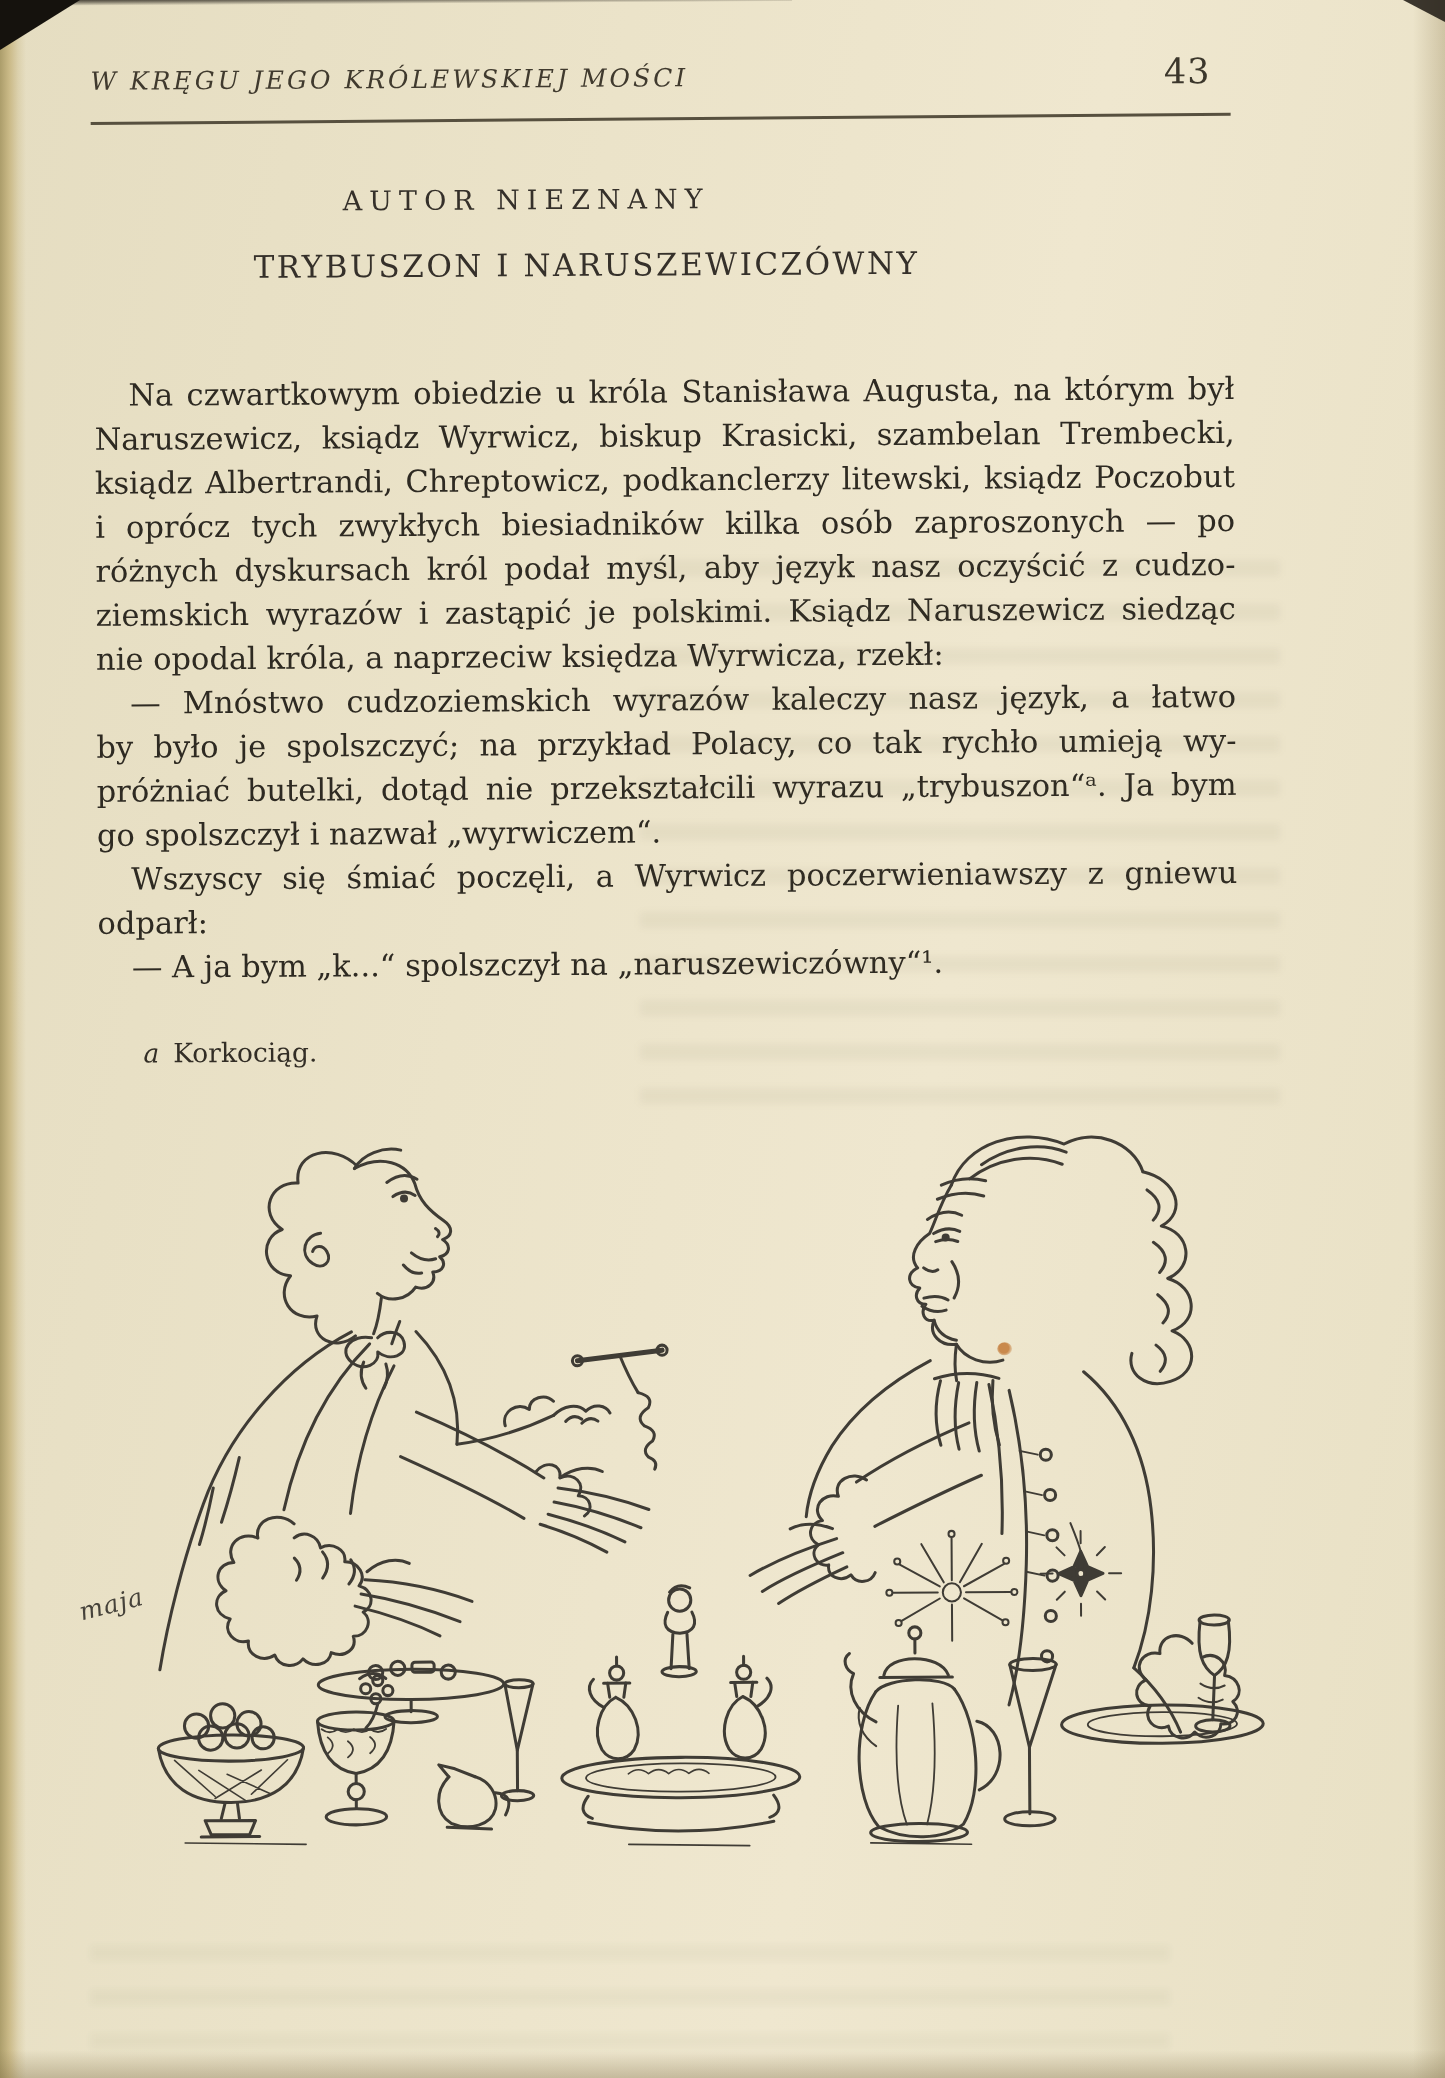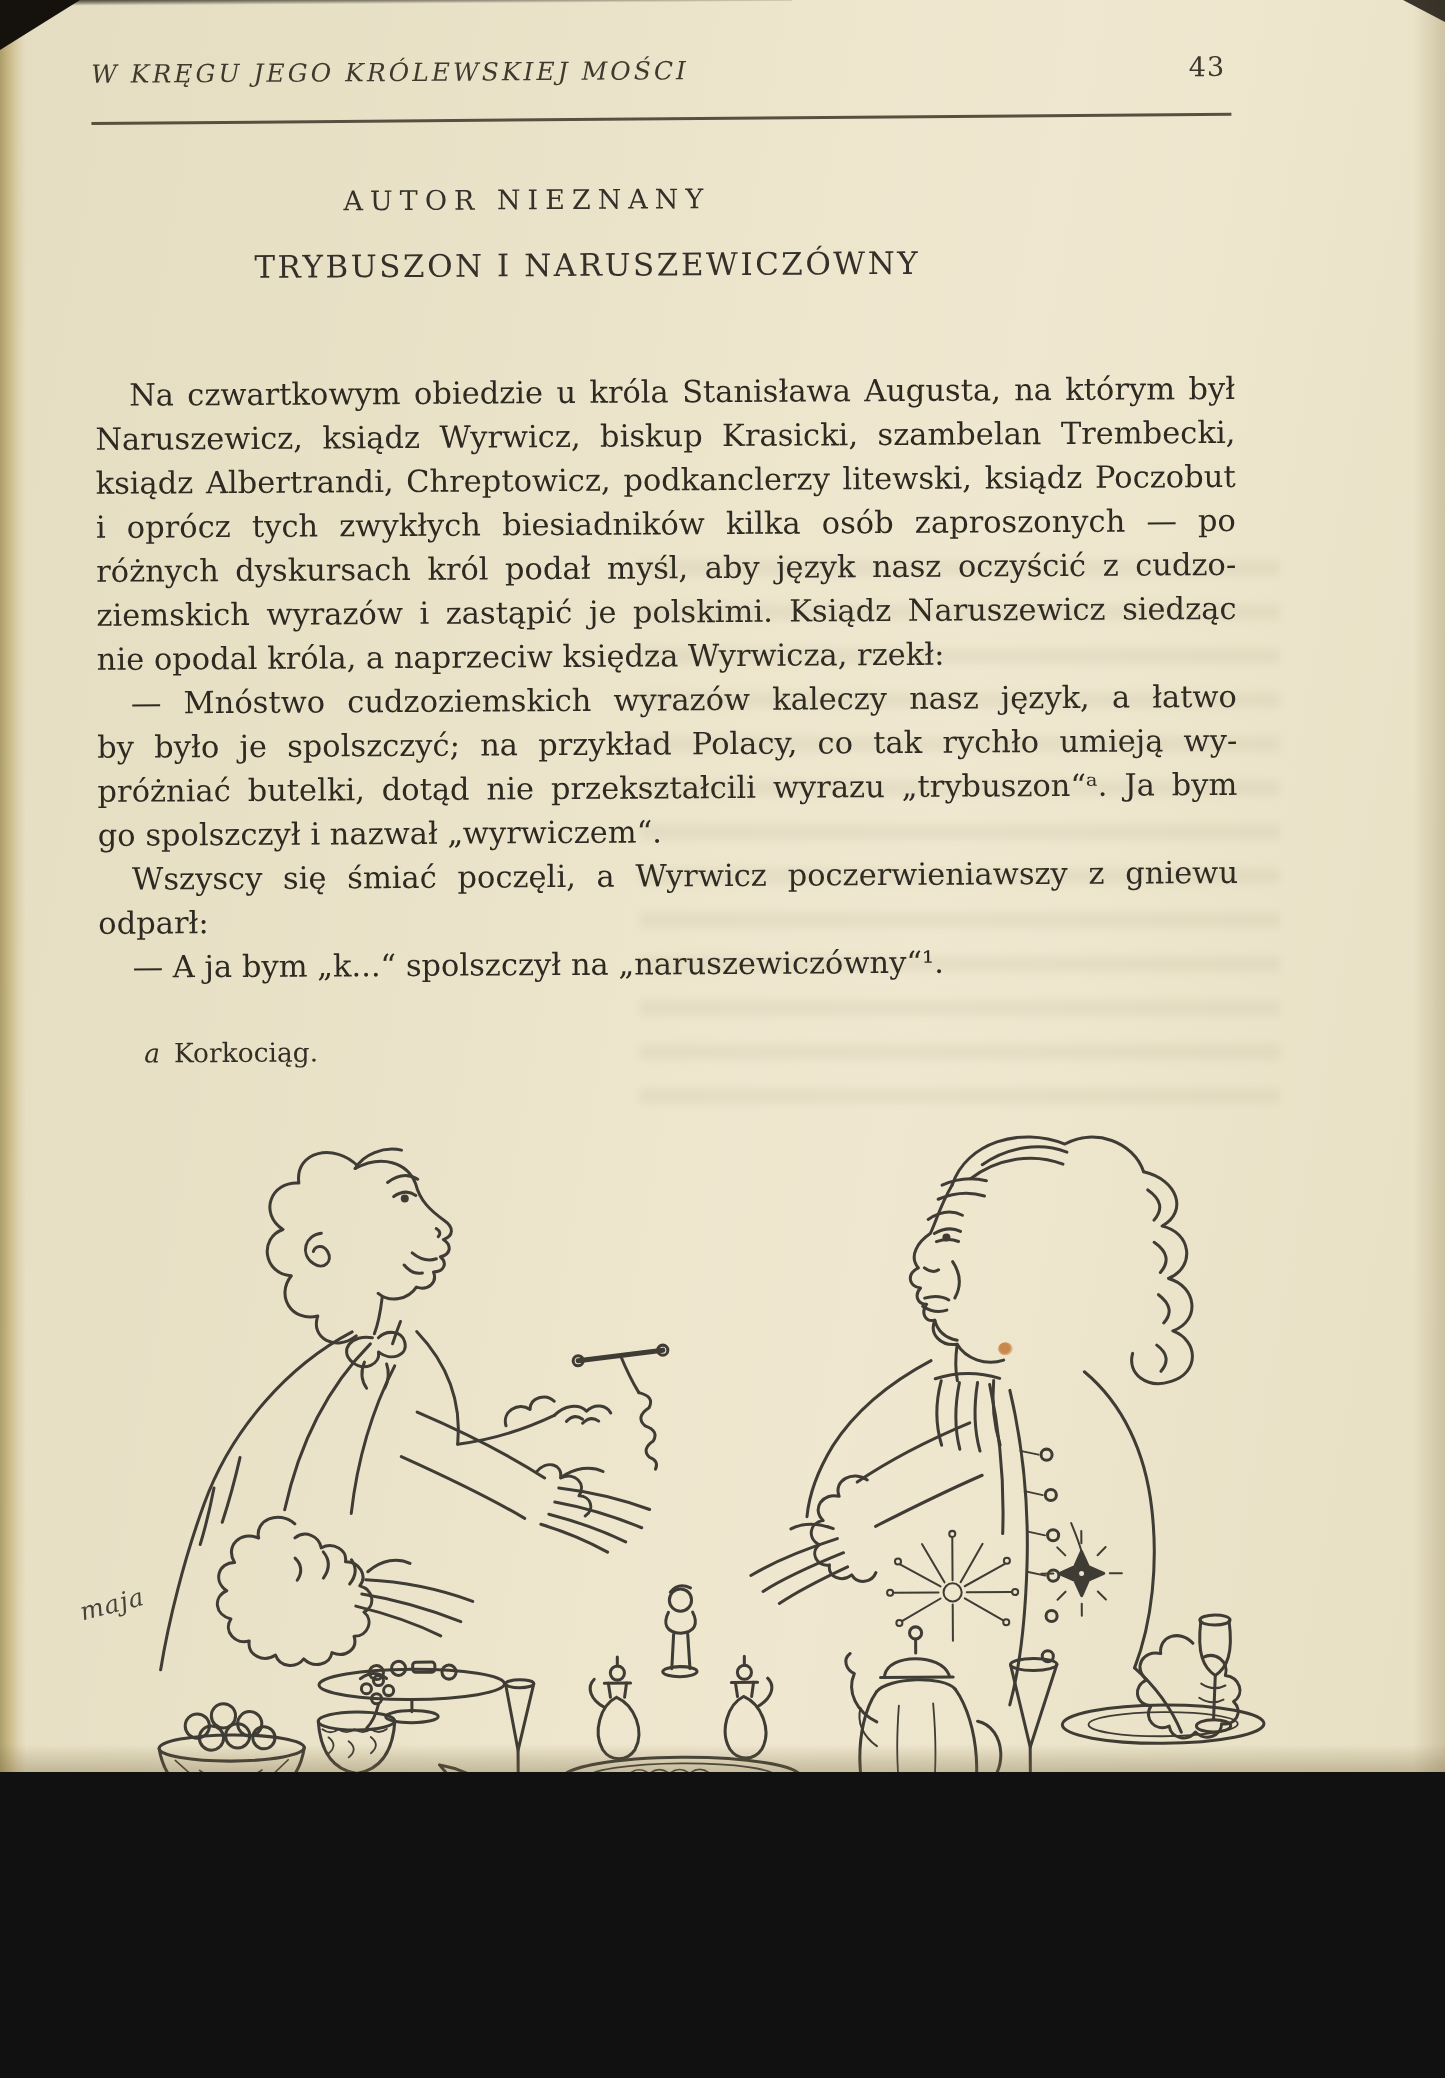--- a/index.html
+++ b/index.html
@@ -1,16 +1,16 @@
 <!DOCTYPE html>
 <html><head>
 <meta charset="utf-8">
 <style>
   html,body{margin:0;padding:0;background:#111;}
-  .photo{position:relative;width:1445px;height:1772px;overflow:hidden;
+  .photo{position:relative;width:1445px;height:2078px;overflow:hidden;
     background:linear-gradient(100deg,#e5ddc1 0%,#ebe3c9 35%,#efe7cf 62%,#e8e0c4 100%);}
   
   .corner-tl{position:absolute;top:0;left:0;width:80px;height:50px;background:#15120d;
     clip-path:polygon(0 0,100% 0,0 100%);}
   .edge-top{position:absolute;top:-2px;left:42px;width:750px;height:8px;
     background:linear-gradient(to bottom,#1c1812 0%,rgba(28,24,18,.5) 55%,transparent 100%);
     transform:rotate(-0.35deg);transform-origin:left top;}
   .corner-tr{position:absolute;top:0;right:0;width:42px;height:22px;background:#1c1812;
     clip-path:polygon(100% 0,0 0,100% 100%);opacity:.85;}
   .edge-left{position:absolute;top:0;left:0;bottom:0;width:26px;opacity:.8;
@@ -25,21 +25,21 @@
   .st2{left:90px;top:1945px;width:1080px;height:110px;opacity:.8;}
   .stain{position:absolute;left:994px;top:1344px;width:15px;height:13px;border-radius:50%;
     background:radial-gradient(circle at 45% 45%,#c9894c 0%,#c9894c 45%,rgba(201,137,76,.25) 75%,transparent 100%);}
 
   .content{position:absolute;inset:0;transform:rotate(-0.35deg);transform-origin:50% 40%;
     color:#2e2a22;font-family:"DejaVu Serif","Liberation Serif",serif;}
 
   .running-head{position:absolute;left:95px;top:54px;width:1140px;display:flex;
     justify-content:space-between;align-items:baseline;}
   .running-title{font-style:italic;font-size:25px;letter-spacing:3px;color:#403a2e;}
-  .page-number{font-size:27px;color:#3c372c;letter-spacing:1px;margin-right:6px;}
+  .page-number{font-size:35px;color:#3c372c;letter-spacing:1px;margin-right:20px;}
   .head-rule{position:absolute;left:95px;top:117px;width:1140px;height:2.5px;background:#57503f;
     transform:rotate(-0.12deg);}
 
   .author-heading{position:absolute;left:0;top:183px;width:1060px;text-align:center;
     font-size:27px;letter-spacing:7px;color:#35302a;}
   .story-title{position:absolute;left:0;top:246px;width:1180px;text-align:center;
     font-size:31px;letter-spacing:2.5px;color:#35302a;}
 
   .body-text{position:absolute;left:97px;top:370px;width:1140px;font-size:30.5px;line-height:44px;}
   .line{text-align:justify;text-align-last:justify;}

